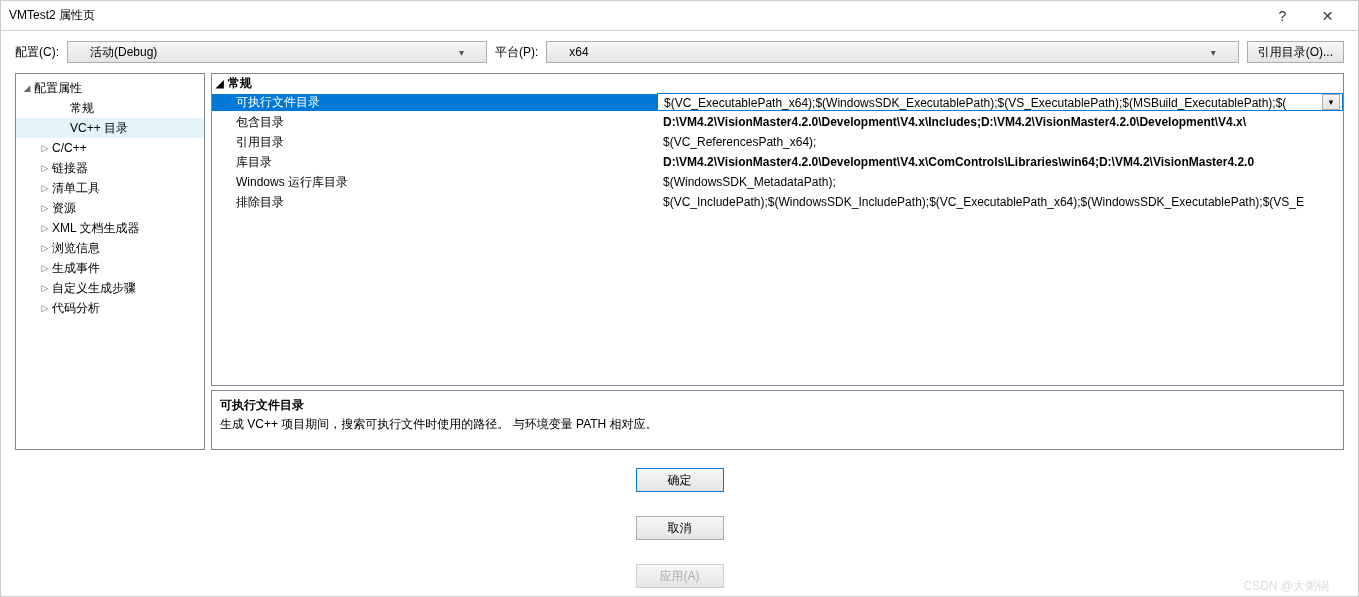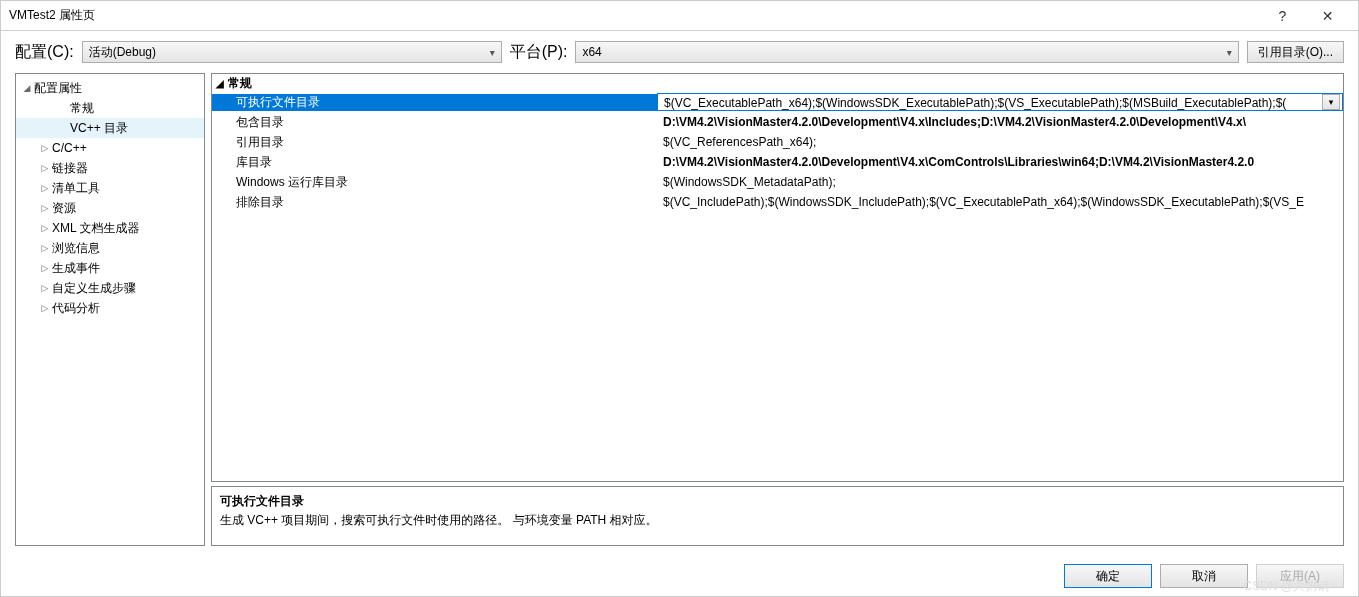--- a/index.html
+++ b/index.html
@@ -2,22 +2,22 @@
 <html><head>
 <meta charset="utf-8">
 <style>
   * { box-sizing: border-box; font-family: "Microsoft YaHei", "Segoe UI", sans-serif; }
   body { margin:0; background:#fff; font-size:12px; color:#000; }
   .window { width:1359px; height:597px; display:flex; flex-direction:column; border:1px solid #ccc; }
   .titlebar { height:30px; display:flex; align-items:center; padding:0 8px; border-bottom:1px solid #d0d0d0; background:#fff; }
   .titlebar .title { flex:1; font-size:12px; }
   .titlebar .icon-btn { width:45px; text-align:center; font-size:14px; color:#333; }
   .toolbar { display:flex; align-items:center; padding:10px 14px; gap:8px; }
-  .label { font-size:16px; }
-  .combo { display:flex; align-items:center; justify-content:space-between; border:1px solid #adadad; background:linear-gradient(#f7f7f7,#e4e4e4); padding:2px 6px; height:22px; font-size:12px; }
+  .label { font-size:12px; }
+  .combo { display:flex; align-items:center; justify-content:space-between; border:1px solid #adadad; background:linear-gradient(#f7f7f7,#e4e4e4); padding:2px 22px; height:22px; font-size:12px; }
   .combo .chev { font-size:10px; color:#555; }
   .combo-config { flex:0 0 420px; }
   .combo-platform { flex:1; }
   .btn { border:1px solid #adadad; background:linear-gradient(#f7f7f7,#e4e4e4); height:22px; padding:0 10px; font-size:12px; display:flex; align-items:center; cursor:pointer; }
   .btn.disabled { color:#aaa; border-color:#d0d0d0; }
   .main { flex:1; display:flex; padding:0 14px 10px 14px; gap:6px; overflow:hidden;}
   .tree-pane { width:190px; border:1px solid #828790; background:#fff; overflow:auto; padding:4px 0; }
   .tree-row { display:flex; align-items:center; height:20px; padding-right:4px; cursor:default; }
   .tree-row.selected { background:#e5f3fb; }
   .tree-exp { width:14px; text-align:center; font-size:9px; color:#6a6a6a; }
@@ -29,21 +29,21 @@
   .prop-row { display:flex; height:20px; align-items:center; }
   .prop-name { width:445px; padding-left:24px; font-size:12px; white-space:nowrap; overflow:hidden; }
   .prop-val { flex:1; padding-left:6px; font-size:12px; white-space:nowrap; overflow:hidden; text-overflow:clip; display:flex; align-items:flex-end; }
   .prop-val.bold { font-weight:bold; }
   .prop-row.selected .prop-name { background:#0078d7; color:#fff; }
   .dropdown-btn { width:18px; height:16px; border:1px solid #adadad; background:linear-gradient(#f7f7f7,#e4e4e4); display:flex; align-items:center; justify-content:center; font-size:9px; margin-left:auto; margin-right:2px; }
   .prop-row.selected .prop-val { border:1px solid #0078d7; }
   .desc-pane { height:60px; border:1px solid #828790; background:#fff; padding:6px 8px; }
   .desc-title { font-weight:bold; }
   .desc-text { margin-top:2px; }
-  .footer { display:flex; justify-content:flex-end; align-items:center; gap:8px; padding:8px 14px; }
+  .footer { display:flex; justify-content:flex-end; align-items:center; gap:24px; padding:8px 14px;flex-direction:column; }
   .footer .btn { width:88px; justify-content:center; height:24px; }
   .footer .btn.primary { border:1px solid #0078d7; }
   .watermark { position:absolute; right:30px; bottom:2px; color:#ddd; font-size:12px; pointer-events:none;}
 </style>
 </head>
 <body>
 
 <div class="window">
 
   <div class="titlebar">

